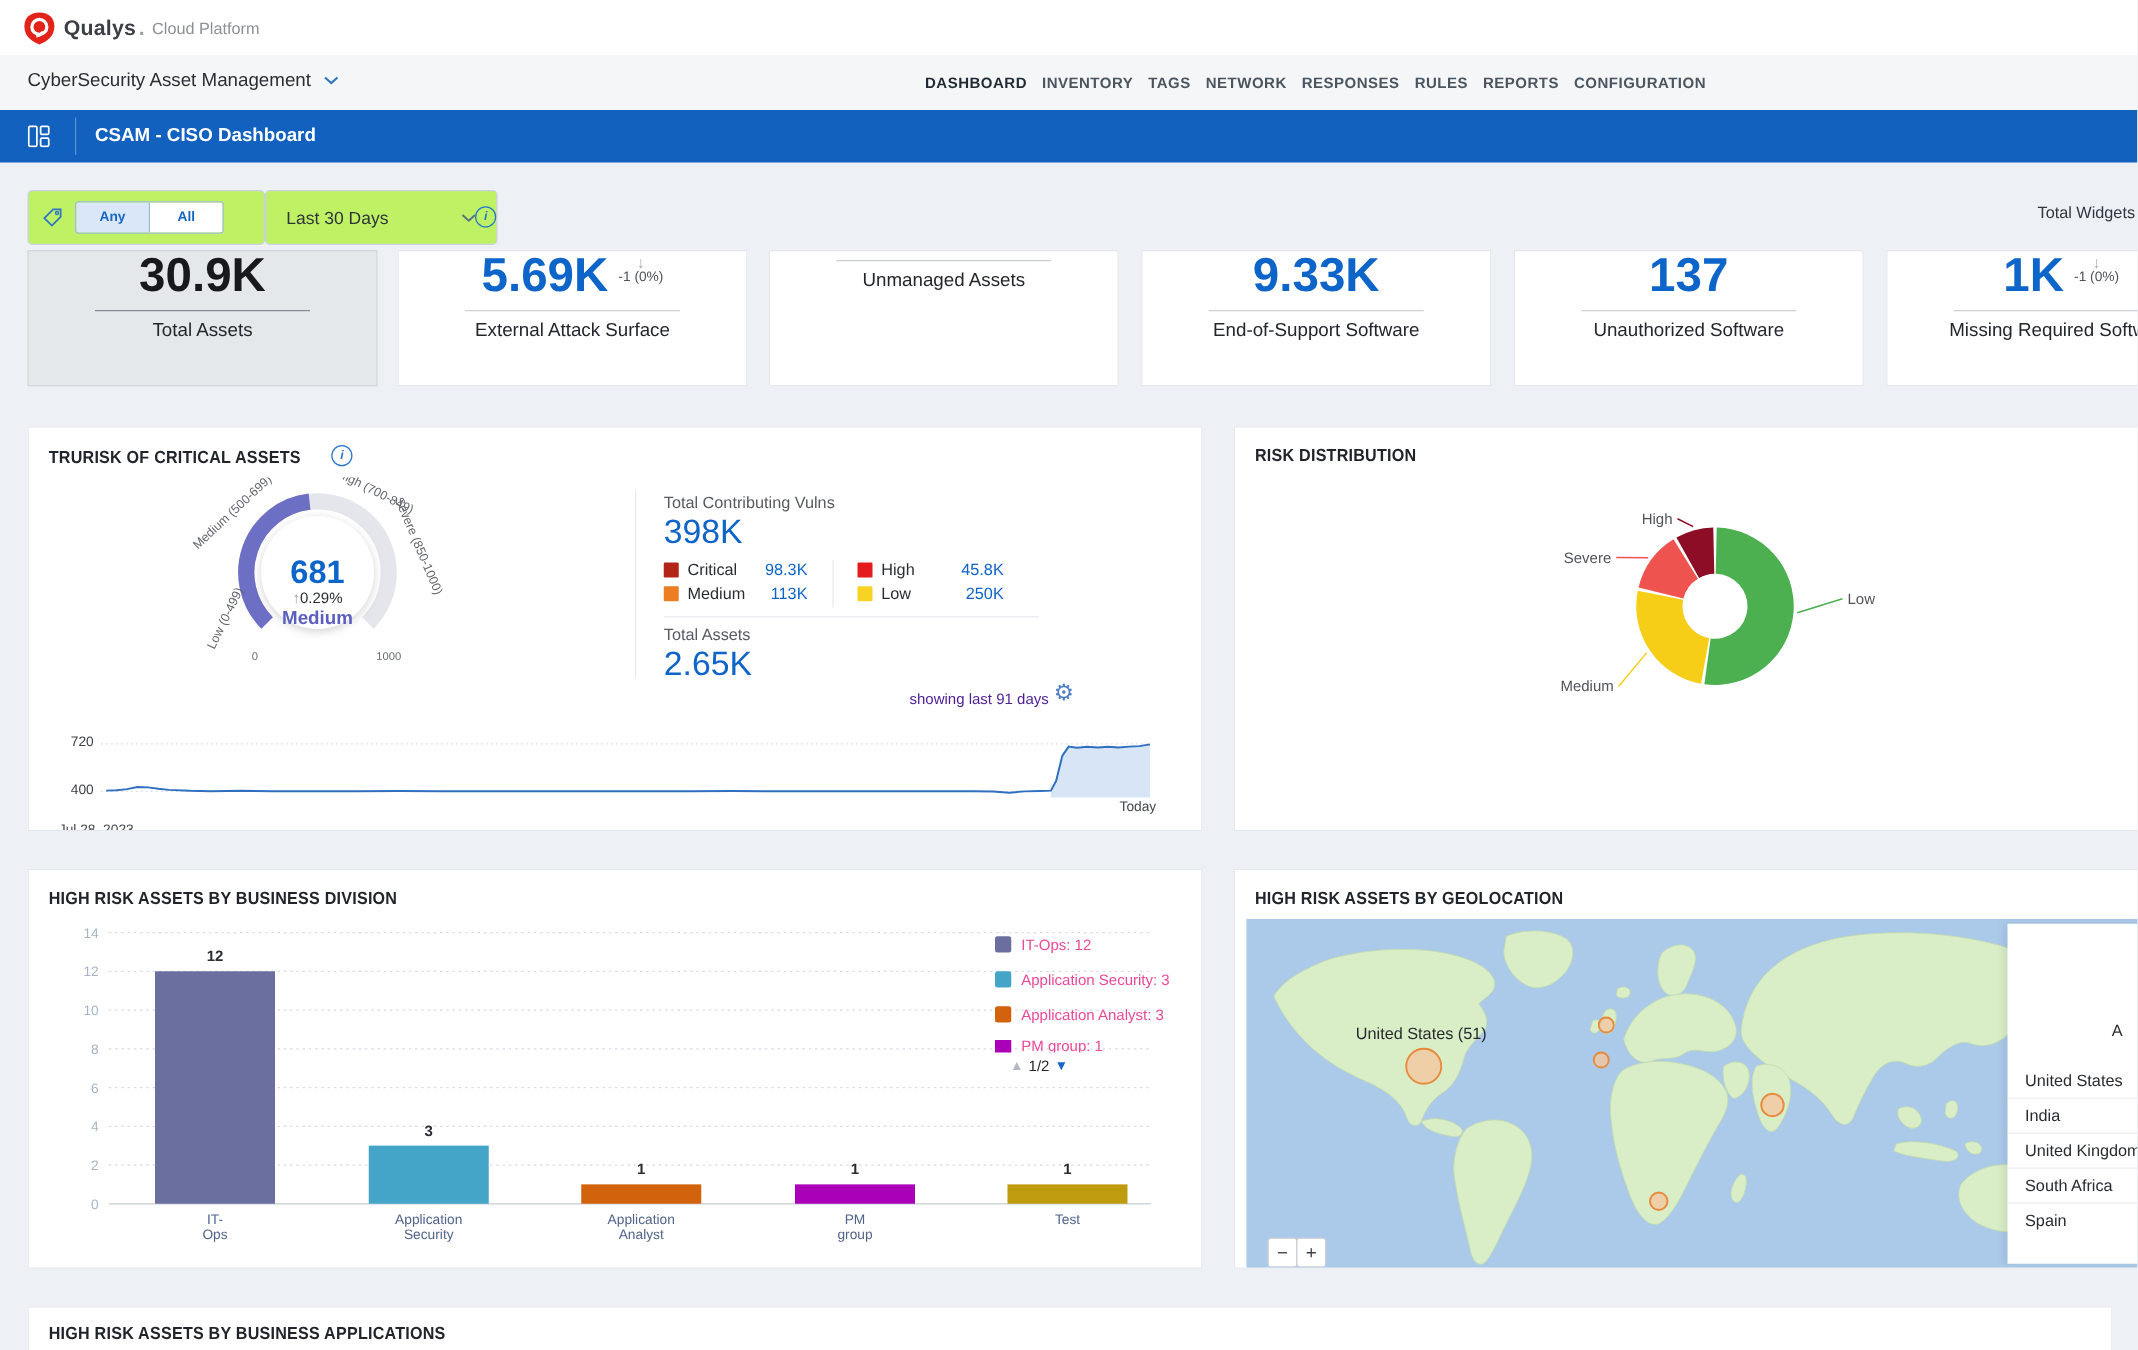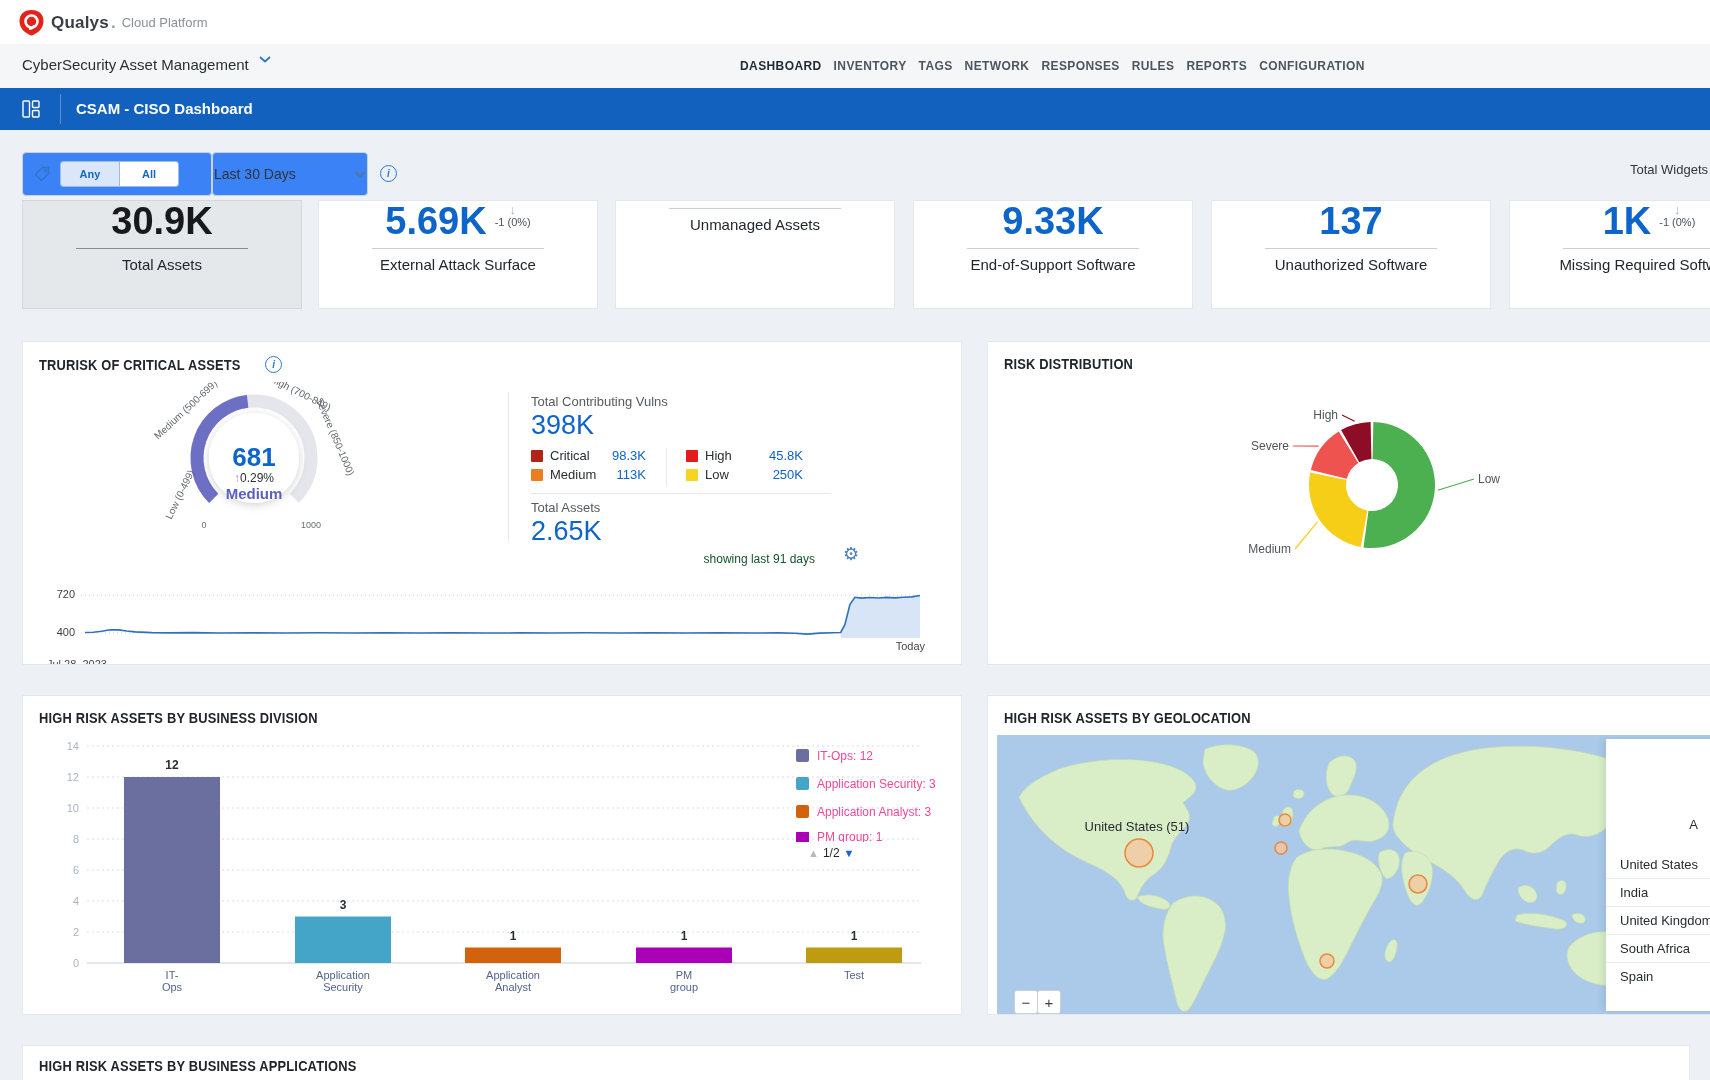--- a/index.html
+++ b/index.html
@@ -8,36 +8,36 @@
   .abs{position:absolute}
   svg text{font-family:"Liberation Sans",sans-serif}
   
   #hdr{left:0;top:0;width:1710px;height:44px;background:#fff}
   #brandrow{left:18px;top:9px;display:flex;align-items:center;gap:6px}
   .brand-name{font-size:17px;font-weight:bold;color:#3A3F45;letter-spacing:.2px}
   .brand-dot{font-size:17px;font-weight:bold;color:#9AA0A6;margin-left:-4px}
   .brand-suffix{font-size:13px;color:#8A9096}
   
   #nav{left:0;top:44px;width:1710px;height:44px;background:#F5F6F7;border-bottom:1px solid #E4E6E8}
-  #prod{left:22px;top:12px;display:flex;align-items:flex-start;gap:10px;font-size:15px;color:#2A2F36;cursor:pointer}
+  #prod{left:22px;top:12px;display:flex;align-items:center;gap:10px;font-size:15px;color:#2A2F36;cursor:pointer}
   #tabs{left:740px;top:0;height:44px;display:flex;align-items:center;gap:12px}
   .tab{font-size:12px;font-weight:bold;letter-spacing:.4px;color:#4A5560;cursor:pointer;white-space:nowrap}
   .tab.active{color:#1F2A35}
   #tab-underline{left:740px;top:81px;width:80px;height:3px;background:#1766C8}
   
   #appbar{left:0;top:88px;width:1710px;height:42px;background:#1261BE}
   #appbar .sep{position:absolute;left:60px;top:6px;width:1px;height:30px;background:rgba(255,255,255,.3)}
   #appbar-title{position:absolute;left:76px;top:12px;color:#fff;font-size:15px;font-weight:bold}
   
-  .fbox{background:#3b82f6;border:1px solid #C9D2DA;border-radius:4px;display:flex;align-items:center}
+  .fbox{background:#bef264;border:1px solid #C9D2DA;border-radius:4px;display:flex;align-items:center}
   #tagbox{left:22px;top:152px;width:168px;height:42px;padding:0 10px;gap:9px}
   #seg{display:flex;border:1px solid #9DBCE0;border-radius:3px;overflow:hidden}
   .segbtn{width:58px;height:24px;font-size:11px;font-weight:bold;color:#1766C2;display:flex;align-items:center;justify-content:center;background:#fff;cursor:pointer}
   .segbtn.on{background:#D9E7F8}
-  #datebox{left:212px;top:152px;width:152px;height:42px;padding:0 1px;justify-content:space-between;font-size:14px;color:#30343B;cursor:pointer}
+  #datebox{left:212px;top:152px;width:152px;height:42px;padding:0 16px;justify-content:space-between;font-size:14px;color:#30343B;cursor:pointer}
   .icircle{display:inline-block;width:15px;height:15px;border:1.5px solid #2878CE;border-radius:50%;color:#2878CE;font-size:10px;line-height:15px;text-align:center;font-weight:bold;font-style:italic}
   #infodate{left:380px;top:165px}
   #totwidgets{left:1630px;top:162px;font-size:13px;color:#2F363E;white-space:nowrap}
   
   .kpi{position:absolute;top:200px;width:278px;height:107px;background:#fff;border:1px solid #E4E8ED;text-align:center;cursor:pointer}
   .kpi.sel{background:#E5E8EA;border-color:#D4D8DC}
   .kpi .numrow{display:flex;justify-content:center;align-items:flex-start;margin-top:0;gap:8px}
   .kpi .num{font-size:38px;font-weight:bold;color:#0D64C9;line-height:40px}
   .kpi.sel .num{color:#17191C}
   .kpi .delta{display:flex;flex-direction:column;align-items:center;margin-top:3px}
@@ -51,21 +51,21 @@
   .titlerow{position:absolute;left:16px;top:14px;display:flex;align-items:center;gap:7px}
   .wtitle{display:inline-block;font-size:14px;font-weight:bold;color:#20252B;letter-spacing:.2px;transform:scaleX(.92);transform-origin:left center;white-space:nowrap}
   
   .glabel{position:absolute;font-size:13px;color:#565B61}
   .gbig{position:absolute;font-size:27px;font-weight:normal;color:#0E64C8}
   .sw{position:absolute;width:12px;height:12px;border-radius:1px}
   .slab{position:absolute;font-size:13px;color:#2A2E33}
   .sval{position:absolute;font-size:13px;color:#0E64C8;text-align:right}
   .vline{position:absolute;width:1px;background:#E6E9ED}
   .hline{position:absolute;height:1px;background:#E6E9ED}
-  #showdays{left:620px;top:210px;width:172px;text-align:right;font-size:12px;color:#14532d}
+  #showdays{left:644px;top:210px;width:172px;text-align:right;font-size:12px;color:#4c1d95}
   #gearicon{left:820px;top:201px;font-size:18px;color:#4E7FC0;cursor:pointer}
   .axlab{position:absolute;font-size:11px;color:#3A3F46;text-align:right}
   .datelab{position:absolute;font-size:11px;color:#44484E}
   
   #bdlegend{left:773px;top:52px;width:170px}
   .lrow{display:flex;align-items:center;gap:8px;height:15px;margin-bottom:13px}
   .lsw{width:13px;height:13px;border-radius:2px;flex:0 0 13px}
   .ltxt{font-size:12px;color:#ec4899;white-space:nowrap}
   .clip{height:10px;overflow:hidden;margin-bottom:0}
   #lpage{display:flex;align-items:center;gap:4px;margin-top:4px;padding-left:12px}

